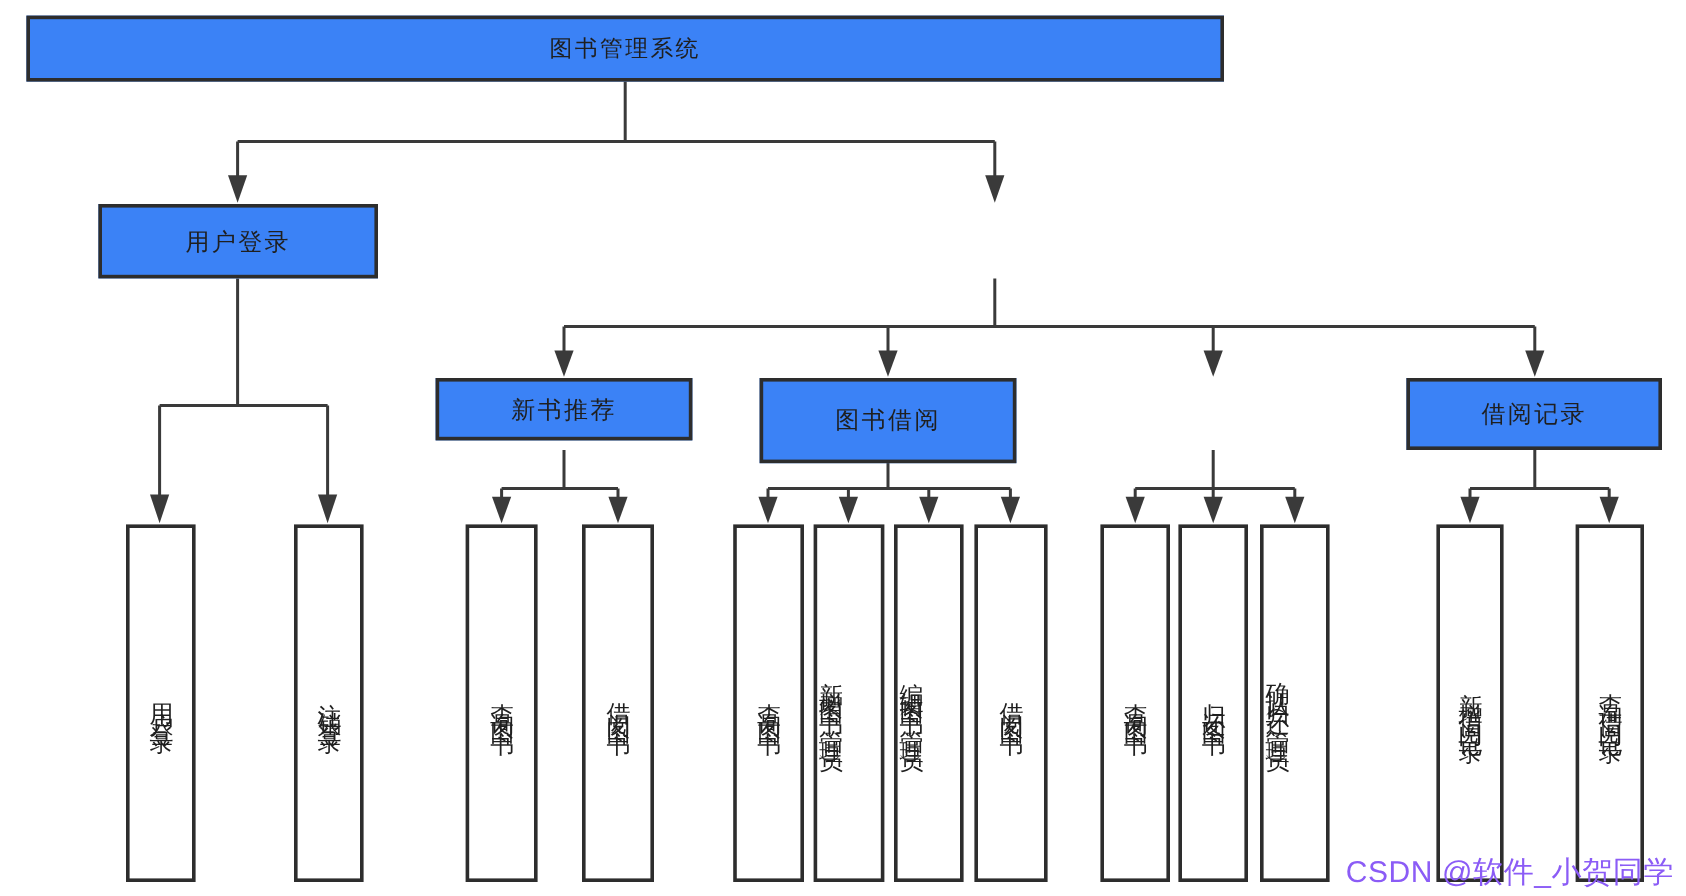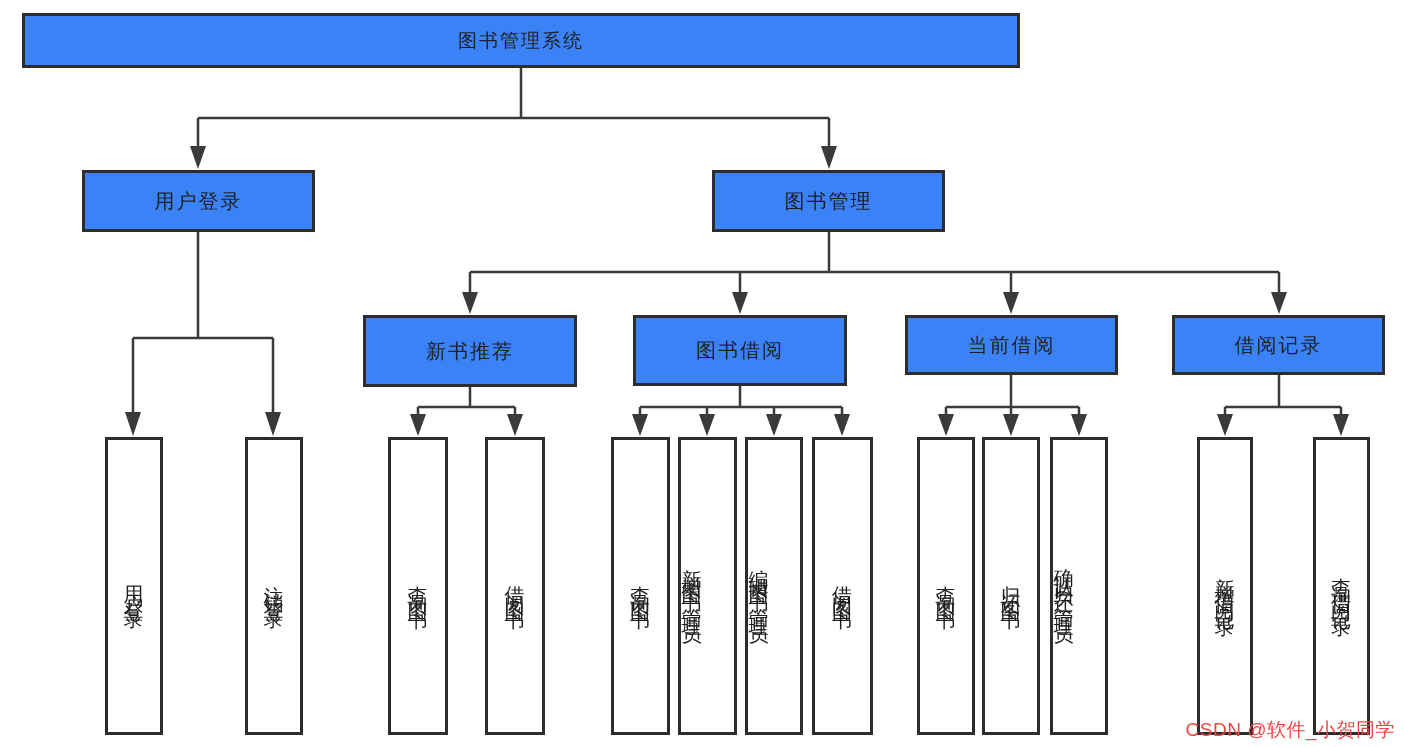--- a/index.html
+++ b/index.html
@@ -17,21 +17,21 @@
     position:absolute;box-sizing:border-box;
     border:3px solid #2d2d2d;background:#3b82f6;
     display:flex;align-items:center;justify-content:center;
     font-size:20px;letter-spacing:2px;color:#1f1f1f;
   }
   .root{left:22px;top:13px;width:998px;height:55px;font-size:19px;}
   
   .n-login {left:82px; top:170px;width:233px;height:62px;}
   .n-mgmt  {left:712px;top:170px;width:233px;height:62px;}
   
-  .n-new   {left:363px; top:315px;width:214px;height:72px;}
+  .n-new   {left:363px; top:315px;width:214px;height:52px;}
   .n-borrow{left:633px; top:315px;width:214px;height:71px;}
   .n-cur   {left:905px; top:315px;width:213px;height:60px;}
   .n-rec   {left:1172px;top:315px;width:213px;height:60px;}
 
   
   .leaf{
     position:absolute;top:437px;height:298px;box-sizing:border-box;
     border:3px solid #2d2d2d;background:#ffffff;
     display:flex;align-items:center;justify-content:center;
   }
@@ -50,22 +50,22 @@
   .lf7 {left:745px; width:58px;}
   .lf8 {left:812px; width:61px;}
   .lf9 {left:917px; width:58px;}
   .lf10{left:982px; width:58px;}
   .lf11{left:1050px;width:58px;}
   .lf12{left:1197px;width:56px;}
   .lf13{left:1313px;width:57px;}
 
   .watermark{
     position:absolute;right:10px;bottom:4px;
-    font-size:19px;letter-spacing:0.5px;
-    color:#ef4444;pointer-events:none;
+    font-size:25px;letter-spacing:0.5px;
+    color:#8b5cf6;pointer-events:none;
   }
 </style>
 </head>
 <body>
 
 <div class="canvas">
 
   <svg class="connectors" viewBox="0 0 1405 747">
     <g stroke="#3a3a3a" stroke-width="2.5" fill="none">
 
@@ -102,25 +102,23 @@
       <polygon points="1003,414 1019,414 1011,436"></polygon>
       <polygon points="1071,414 1087,414 1079,436"></polygon>
       <polygon points="1217,414 1233,414 1225,436"></polygon>
       <polygon points="1333,414 1349,414 1341,436"></polygon>
     </g>
   </svg>
 
   <div class="node root">图书管理系统</div>
 
   <div class="node n-login">用户登录</div>
-  <div class="node n-mgmt">图书管理</div>
 
   <div class="node n-new">新书推荐</div>
   <div class="node n-borrow">图书借阅</div>
-  <div class="node n-cur">当前借阅</div>
   <div class="node n-rec">借阅记录</div>
 
   <div class="leaf lf1">
     <span>用户登录</span>
   </div>
   <div class="leaf lf2">
     <span>注销登录</span>
   </div>
   <div class="leaf lf3">
     <span>查询图书</span>

